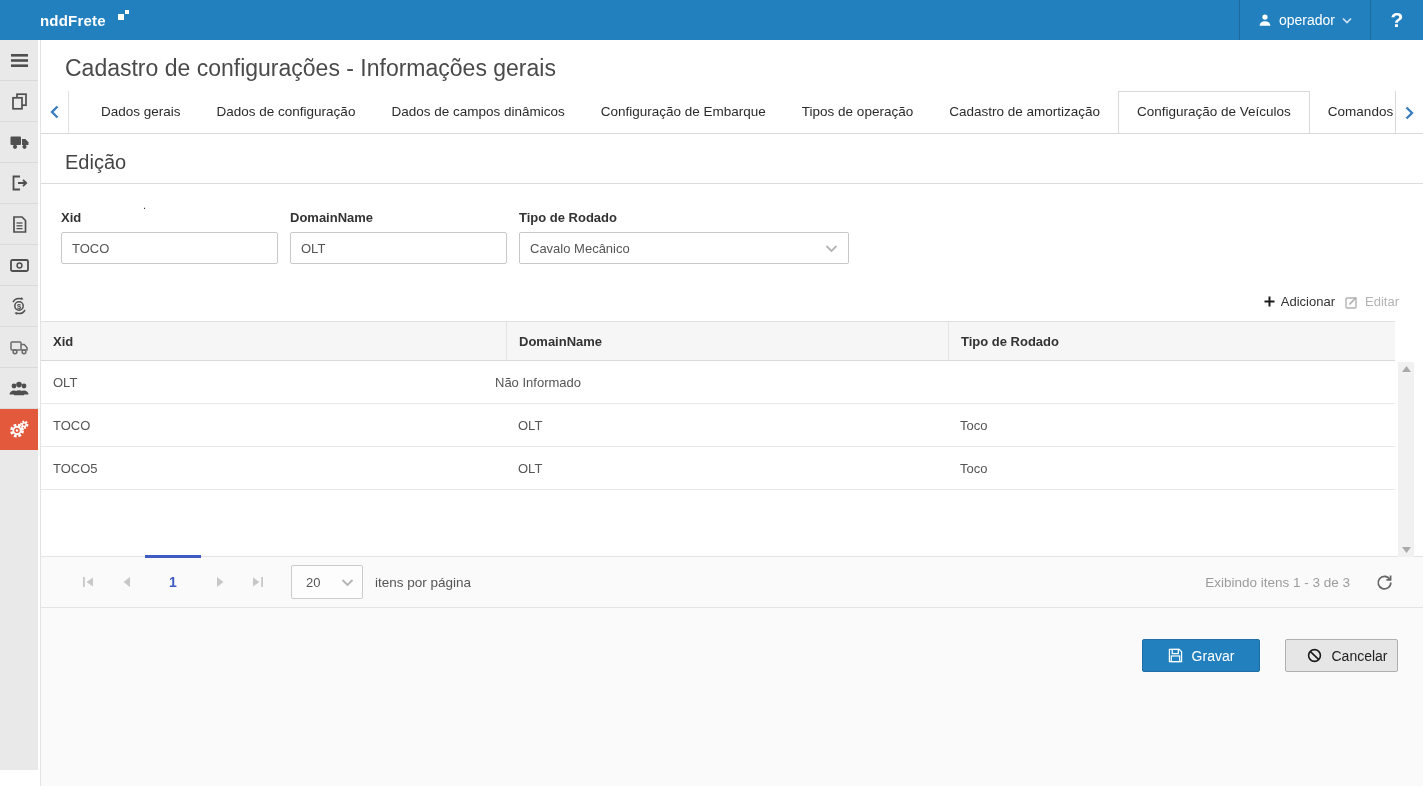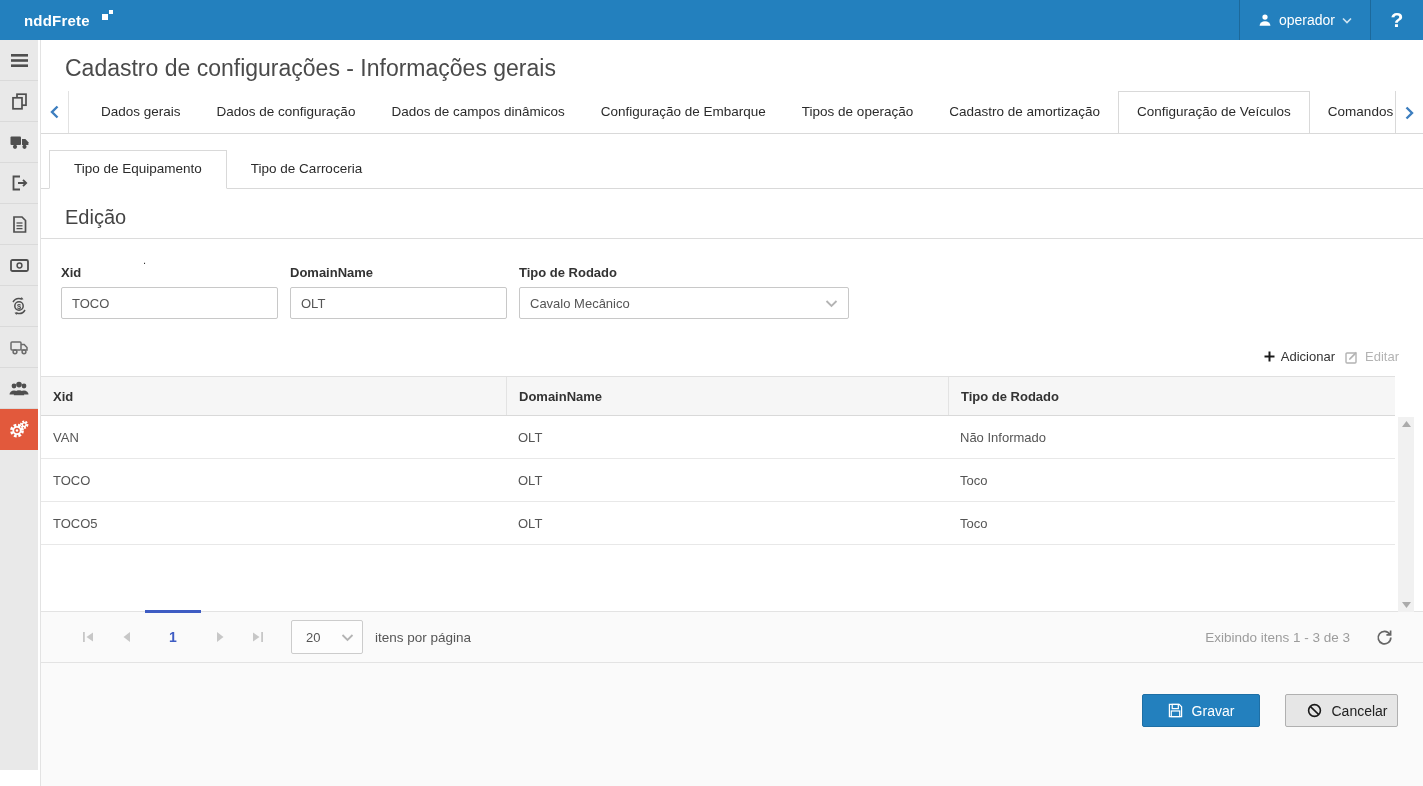--- a/index.html
+++ b/index.html
@@ -3,21 +3,21 @@
 <meta charset="utf-8">
 <style>
   * { box-sizing: border-box; margin: 0; padding: 0; }
   html,body { width:1423px; height:786px; }
   body {
     font-family:"Liberation Sans", sans-serif;
     background:#fff; color:#444; overflow:hidden; position:relative;
   }
   
   .topbar { height:40px; background:#2380be; display:flex; align-items:stretch; }
-  .brand { display:flex; align-items:center; padding-left:24px; color:#fff;
+  .brand { display:flex; align-items:center; padding-left:40px; color:#fff;
            font-size:15px; font-weight:bold; letter-spacing:.2px;gap:10px; }
   .brand .sq { margin-left:2px; margin-bottom:10px; }
   .topbar-spacer { flex:1; }
   .user-menu { display:flex; align-items:center; gap:7px; padding:0 18px;
                border-left:1px solid rgba(0,0,0,.18); border-right:1px solid rgba(0,0,0,.18);
                color:#fff; font-size:14px; cursor:pointer; }
   .help-btn { width:52px; display:flex; align-items:center; justify-content:center;
               color:#fff; font-size:21px; font-weight:bold; cursor:pointer; }
   
   .layout { display:flex; height:746px; }
@@ -257,24 +257,20 @@
         <div class="tab active">Configuração de Veículos</div>
         <div class="tab">Comandos de i</div>
       </div>
       <div class="tab-scroll right">
         <svg width="9" height="14" viewBox="0 0 9 14">
             <polyline points="1.5,1.5 7,7 1.5,12.5" fill="none" stroke="#3d7ebf" stroke-width="2.4"></polyline>
           </svg>
       </div>
     </div>
 
-    <div class="subtabstrip">
-      <div class="subtab active">Tipo de Equipamento</div>
-      <div class="subtab">Tipo de Carroceria</div>
-    </div>
 
     <div class="section-head">
       <h2>Edição</h2>
     </div>
 
     <div class="form-zone">
       <span class="stray-dot">.</span>
       <div class="form-row">
         <div class="field w-sm">
           <label>Xid</label>
@@ -316,21 +312,20 @@
     </div>
 
     <div class="grid-zone">
       <div class="grid">
         <div class="grid-header">
           <div class="hcell c1">Xid</div>
           <div class="hcell c2">DomainName</div>
           <div class="hcell c3">Tipo de Rodado</div>
         </div>
         <div class="grid-row">
-          <div class="cell c1">VAN</div>
           <div class="cell c2">OLT</div>
           <div class="cell c3">Não Informado</div>
         </div>
         <div class="grid-row">
           <div class="cell c1">TOCO</div>
           <div class="cell c2">OLT</div>
           <div class="cell c3">Toco</div>
         </div>
         <div class="grid-row">
           <div class="cell c1">TOCO5</div>

